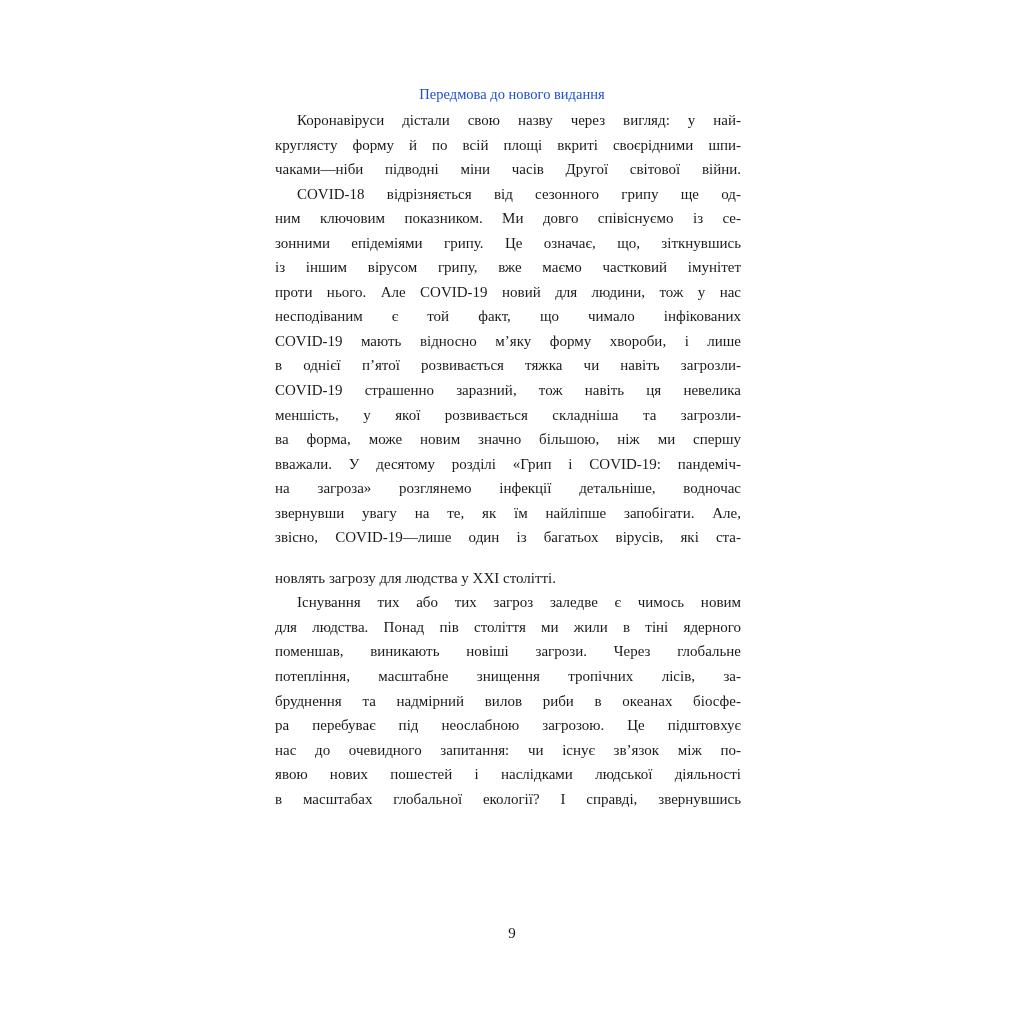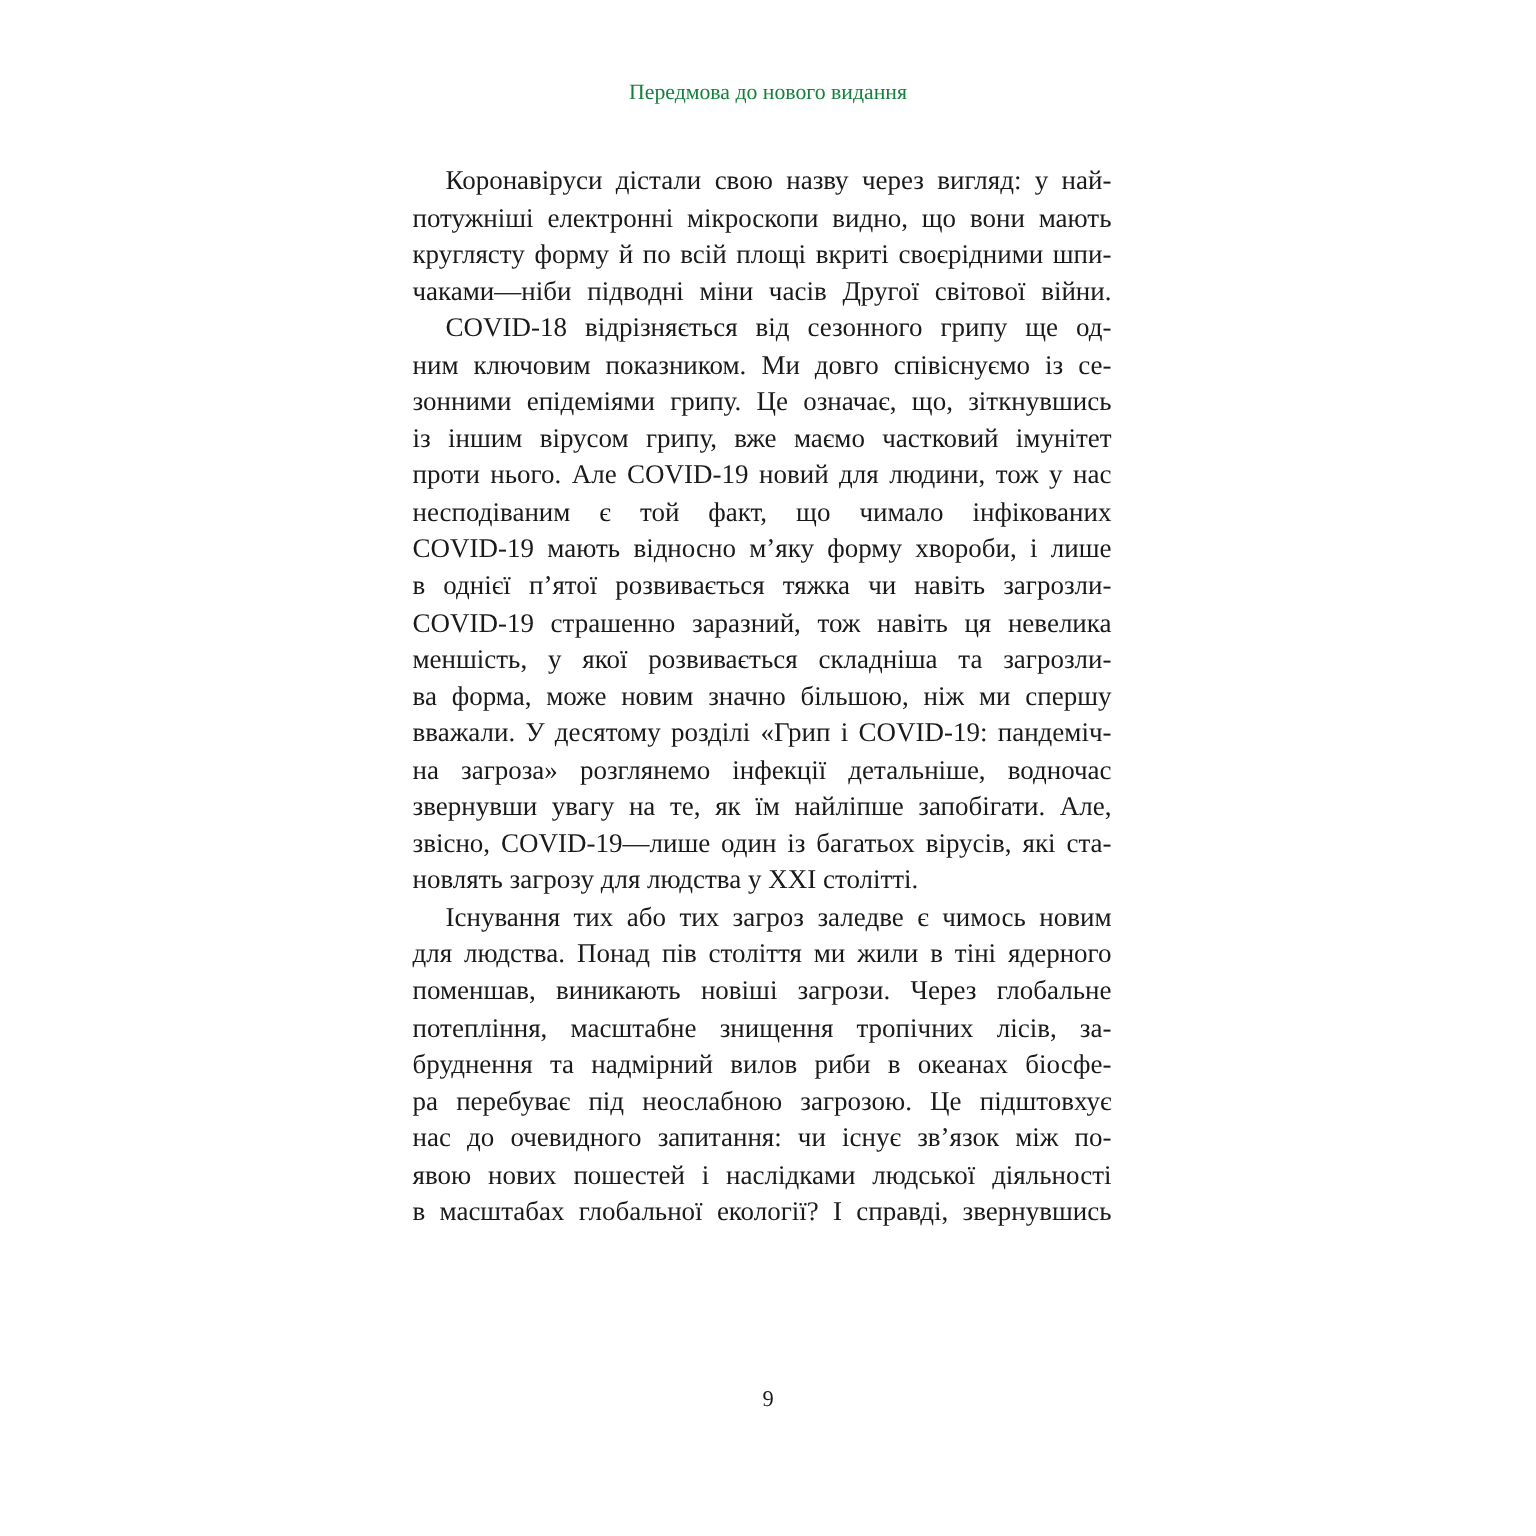--- a/index.html
+++ b/index.html
@@ -15,55 +15,56 @@
     font-family: "DejaVu Serif", "Liberation Serif", serif;
     color: #1a1a1a;
   }
   .page {
     position: absolute;
     left: 0; top: 0;
     width: 1024px; height: 1024px;
   }
   .running-head {
     position: absolute;
-    top: 54px;
+    top: 86px;
     left: 0;
     width: 1024px;
     text-align: center;
     font-family: "Liberation Serif", serif;
     font-size: 14.5px;
-    color: #15803d;
+    color: #1d4ed8;
   }
   .body-text {
     position: absolute;
     top: 108px;
     left: 275px;
     width: 466px;
   }
   .para {
     margin: 0;
     font-family: "Liberation Serif", serif;
-    font-size: 18px;
+    font-size: 15px;
     line-height: 24.56px;
     text-align: justify;
     text-align-last: justify;
     hyphens: manual;
   }
   .line {
     display: block;
     text-align: justify;
     text-align-last: justify;
     white-space: nowrap;
     height: 24.56px;
   }
   .line.first {
     text-indent: 22px;
   }
   .line.last {
     text-align-last: left;
+    margin-top: 16px;
   }
   .page-number {
     position: absolute;
     top: 925px;
     left: 0;
     width: 1024px;
     text-align: center;
     font-family: "Liberation Serif", serif;
     font-size: 15px;
     color: #1a1a1a;
@@ -71,21 +72,20 @@
 </style>
 </head>
 <body>
 
 <div class="page">
   <div class="running-head">Передмова до нового видання</div>
 
   <div class="body-text">
     <p class="para">
       <span class="line first">Коронавіруси дістали свою назву через вигляд: у най-</span>
-      <span class="line">потужніші електронні мікроскопи видно, що вони мають</span>
       <span class="line">круглясту форму й по всій площі вкриті своєрідними шпи-</span>
       <span class="line">чаками—ніби підводні міни часів Другої світової війни.</span>
     </p>
     <p class="para">
       <span class="line first">COVID-18 відрізняється від сезонного грипу ще од-</span>
       <span class="line">ним ключовим показником. Ми довго співіснуємо із се-</span>
       <span class="line">зонними епідеміями грипу. Це означає, що, зіткнувшись</span>
       <span class="line">із іншим вірусом грипу, вже маємо частковий імунітет</span>
       <span class="line">проти нього. Але COVID-19 новий для людини, тож у нас</span>
       <span class="line">несподіваним є той факт, що чимало інфікованих</span>

